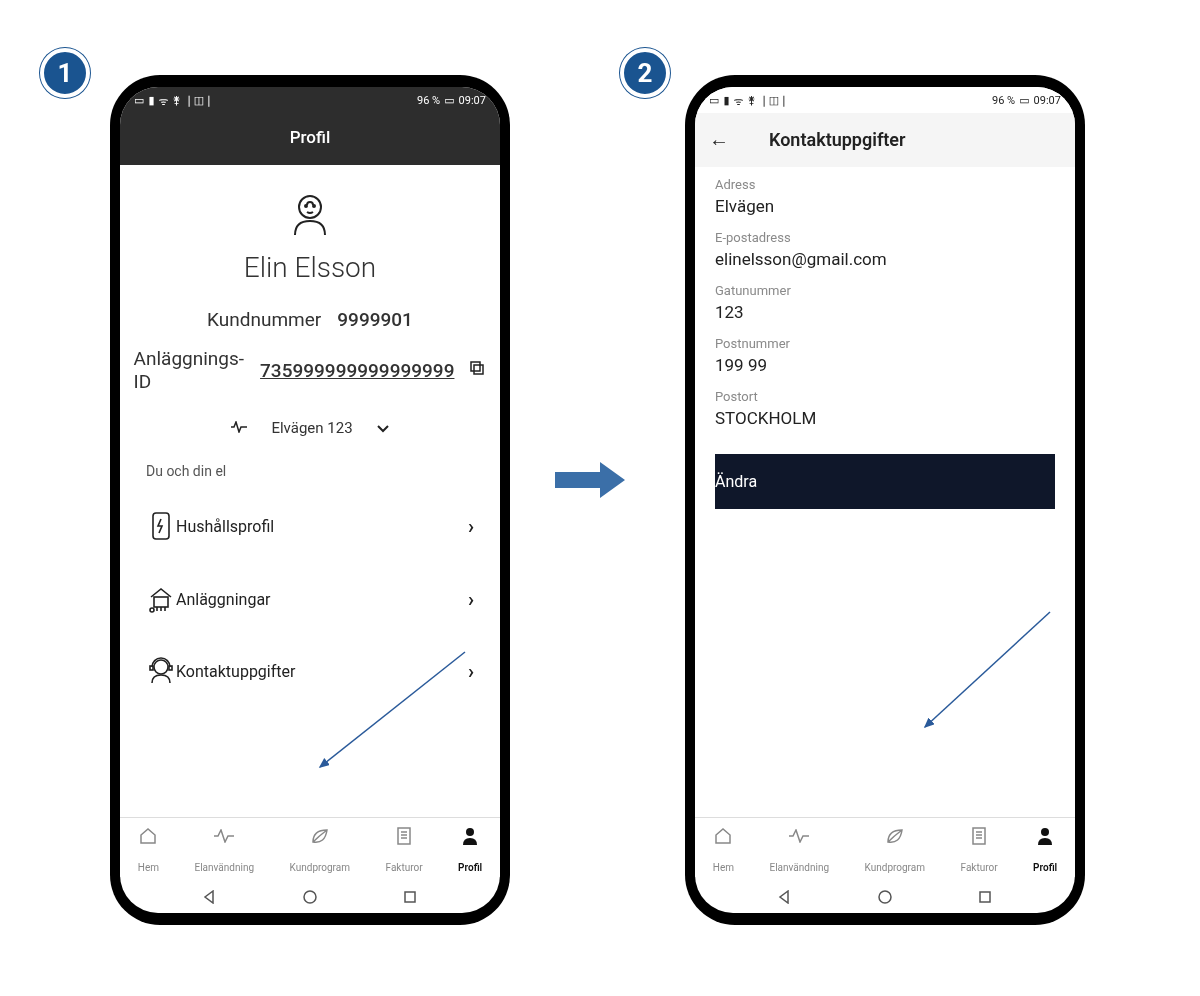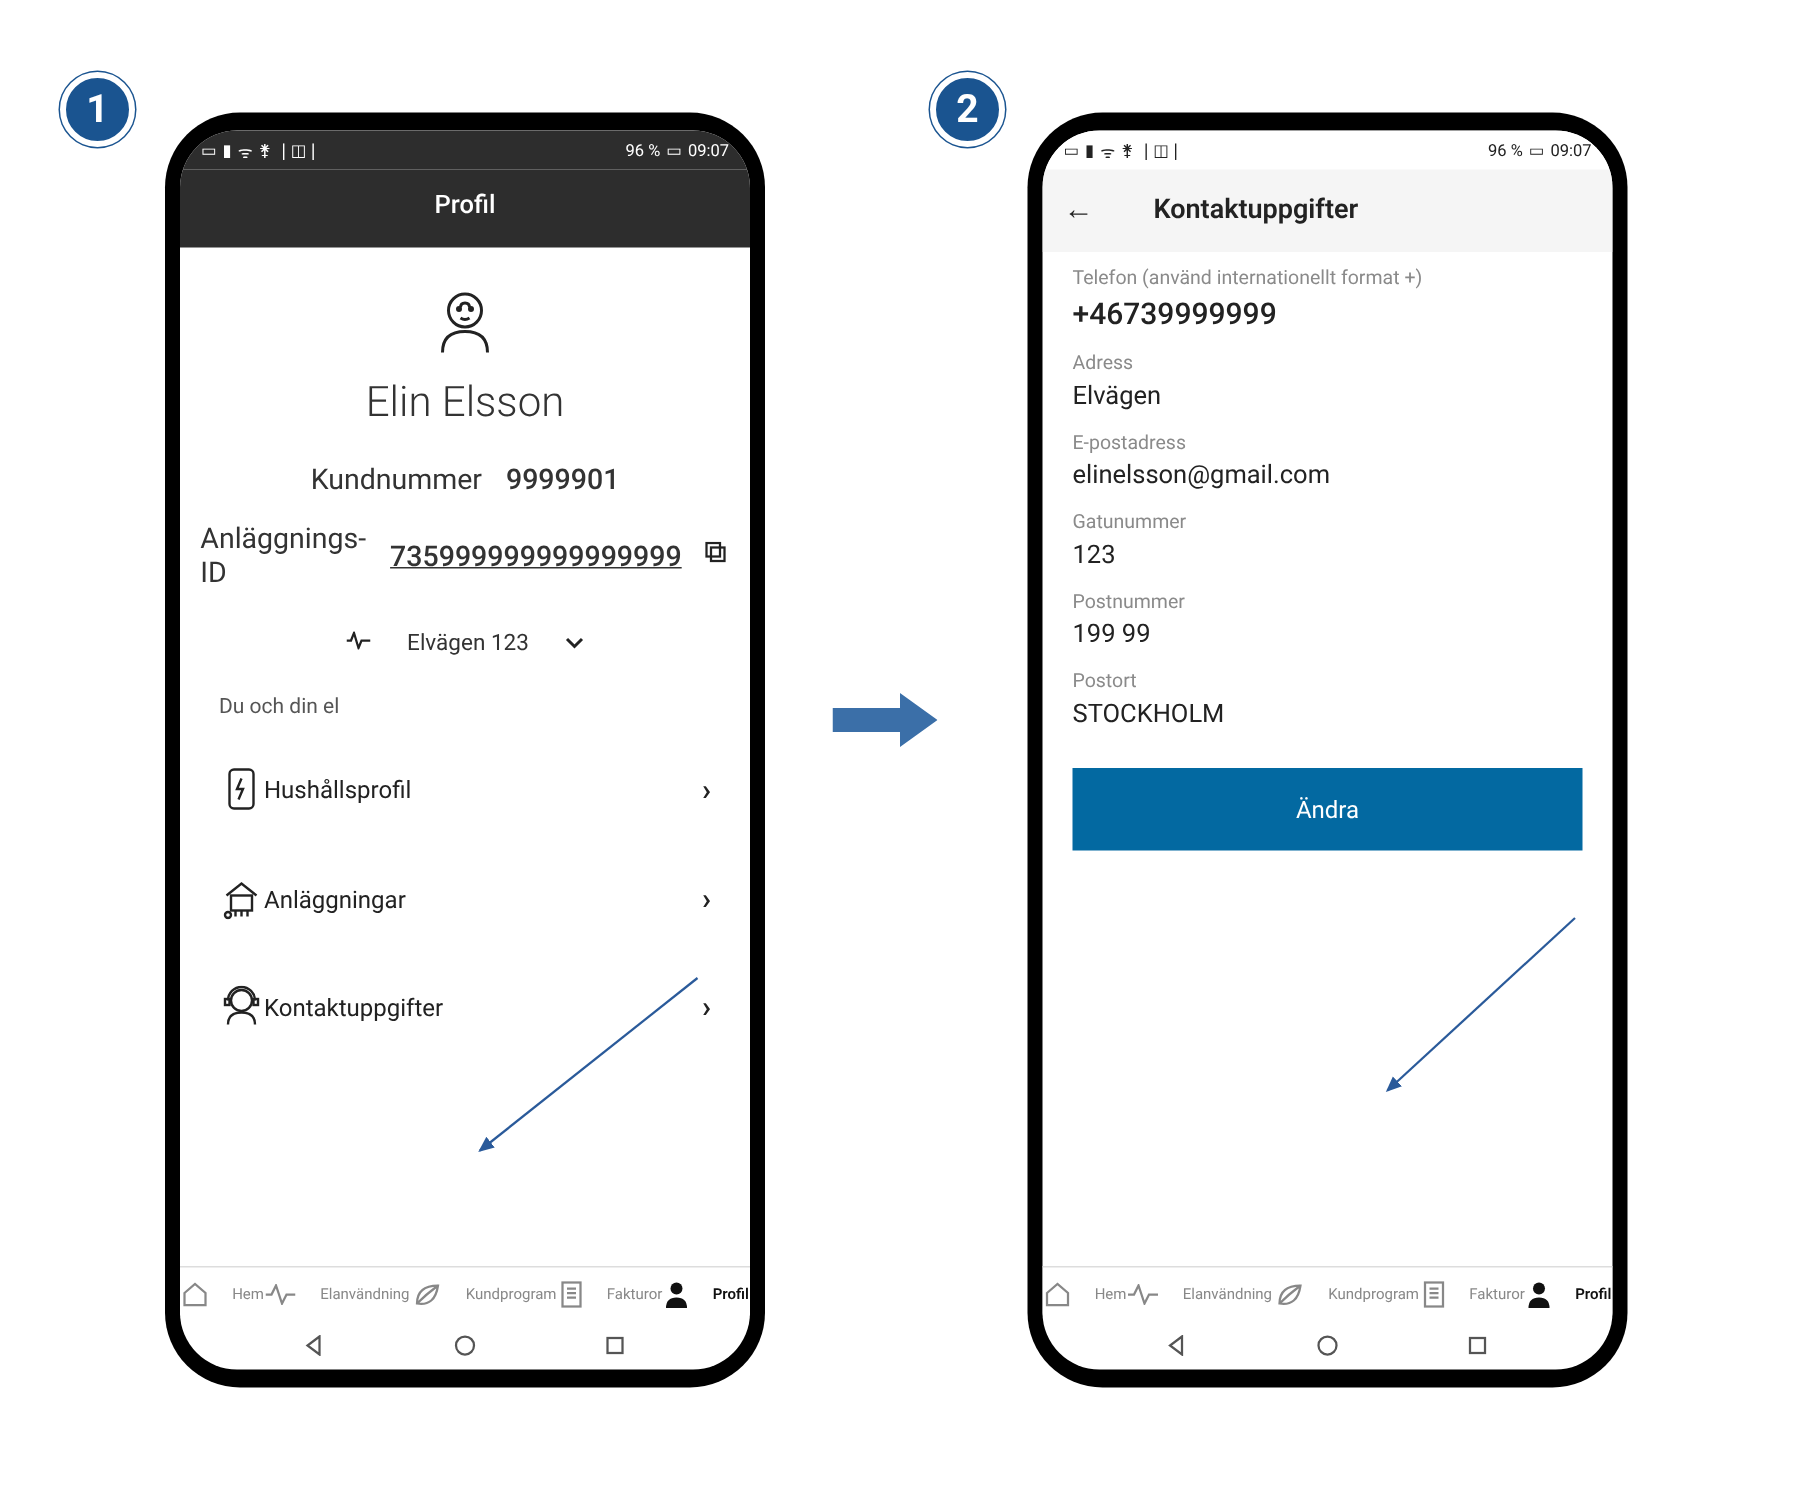--- a/index.html
+++ b/index.html
@@ -156,38 +156,38 @@
     flex: 1;
     padding: 10px 20px 0;
     overflow: hidden;
   }
   .field { margin-bottom: 14px; }
   .field .flabel { font-size: 13px; color: #8a8a8a; margin-bottom: 4px; }
   .field .fvalue { font-size: 17px; color: #222; }
   .field.first .fvalue { font-size: 20px; font-weight: 500; }
   .primary-btn {
     margin-top: 26px;
-    background: #0369a1;
+    background: #0f172a;
     color: #fff;
-    text-align: center;
     padding: 18px 0;
     font-size: 16px;
     cursor: pointer;
   }
 
   
   .bottom-nav {
     border-top: 1px solid #ddd;
     display: flex;
     justify-content: space-around;
     padding: 8px 0 4px;
     background: #fff;
   }
   .nav-item {
     display: flex;
+    flex-direction: column;
     align-items: center;
     gap: 16px;
     font-size: 10px;
     color: #888;
     cursor: pointer;
   }
   .nav-item.active { color: #111; font-weight:600; }
   .nav-item .nicon { height: 20px; display:flex; align-items:center; }
 
   
@@ -421,24 +421,20 @@
           <span>09:07</span>
         </div>
       </div>
 
       <div class="app-header-light">
         <span class="back-btn">←</span>
         <span>Kontaktuppgifter</span>
       </div>
 
       <div class="form-body">
-        <div class="field first">
-          <div class="flabel">Telefon (använd internationellt format +)</div>
-          <div class="fvalue">+46739999999</div>
-        </div>
         <div class="field">
           <div class="flabel">Adress</div>
           <div class="fvalue">Elvägen</div>
         </div>
         <div class="field">
           <div class="flabel">E-postadress</div>
           <div class="fvalue">elinelsson@gmail.com</div>
         </div>
         <div class="field">
           <div class="flabel">Gatunummer</div>

